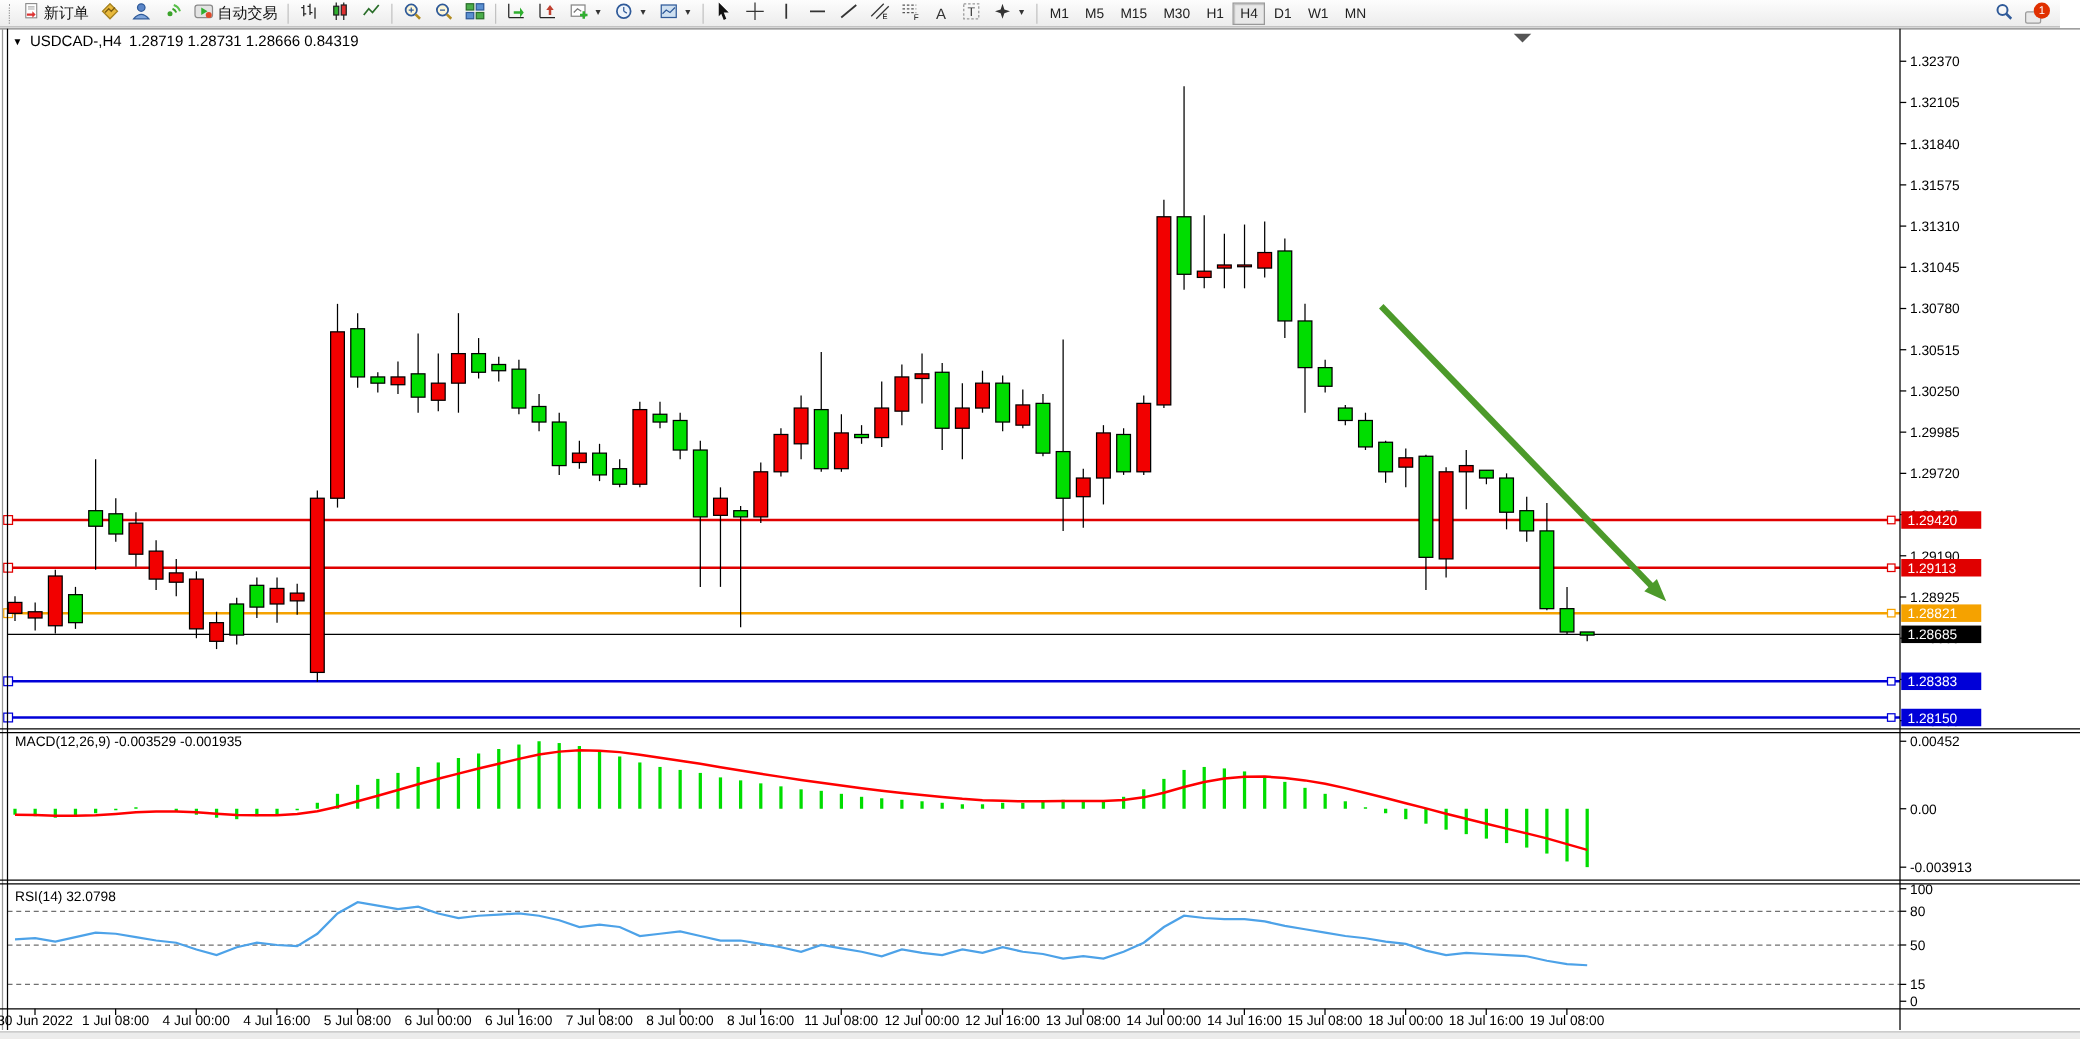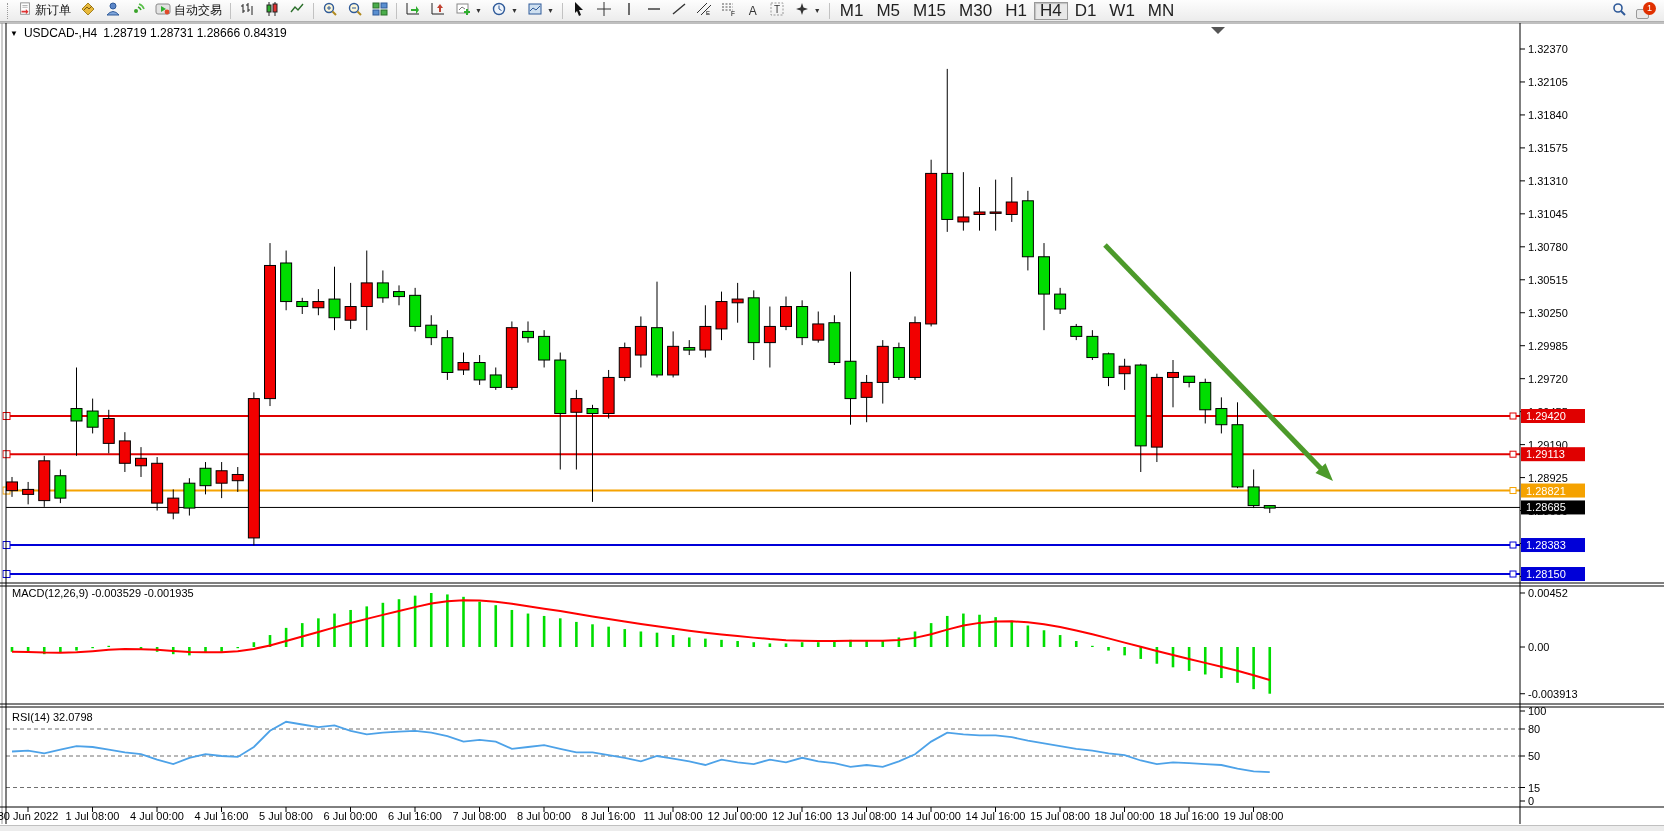--- a/index.html
+++ b/index.html
@@ -1,22 +1,22 @@
 <!DOCTYPE html>
 <html><head>
 <meta charset="utf-8">
 <style>
 *{box-sizing:border-box}
 html,body{margin:0;padding:0;background:#d4d0c8;font-family:"Liberation Sans","DejaVu Sans",sans-serif}
 .app{position:relative;width:1664px;height:831px;background:#fff;overflow:hidden}
-.toolbar{position:absolute;top:0;left:0;right:0;height:22px;background:linear-gradient(#fdfdfd,#ececec);border-bottom:1px solid #b0b0b0;display:flex;align-items:center;padding:0 4px;gap:1px;z-index:10}
+.toolbar{position:absolute;top:0;left:0;right:16px;height:22px;background:linear-gradient(#fdfdfd,#ececec);border-bottom:1px solid #b0b0b0;display:flex;align-items:center;padding:0 4px;gap:1px;z-index:10}
 .tb-btn{height:20px;min-width:22px;display:flex;align-items:center;justify-content:center;gap:3px;padding:0 3px;border:1px solid transparent;font-size:12px;color:#111;cursor:default}
 .tb-sep{width:1px;height:16px;background:#c2c2c2;margin:0 3px}
 .grip{width:3px;height:16px;border-left:1px dotted #9a9a9a;margin:0 3px}
-.tf-btn{height:18px;padding:0 5px;font-size:17px;color:#222;border:1px solid transparent;display:flex;align-items:center}
+.tf-btn{height:18px;padding:0 5px;font-size:11px;color:#222;border:1px solid transparent;display:flex;align-items:center}
 .tf-btn.active{background:#e8e8e8;border:1px solid #999;box-shadow:inset 1px 1px 1px rgba(0,0,0,.18)}
 .caret{font-size:7px;color:#333;margin-left:1px}
 .spacer{margin-left:auto}
 .badge{position:relative;width:20px;height:18px}
 .badge .bubble{position:absolute;left:0;bottom:1px;width:13px;height:10px;background:#e9e9e9;border:1px solid #9a9a9a;border-radius:2px}
 .badge .cnt{position:absolute;right:0;top:0;min-width:13px;height:13px;border-radius:8px;background:#e03000;color:#fff;font-size:9px;line-height:13px;text-align:center;padding:0 2px}
 .chart-header{position:absolute;top:26px;left:10px;z-index:6;font-size:12px;color:#000;display:flex;align-items:center;gap:6px;background:transparent}
 .chart-header .tri{font-size:8px;color:#000}
 .bottom-strip{position:absolute;left:0;right:0;bottom:0;height:6px;background:#ececec;border-top:1px solid #c0c0c0;z-index:5}
 svg#chart{position:absolute;left:0;top:0;z-index:1}

